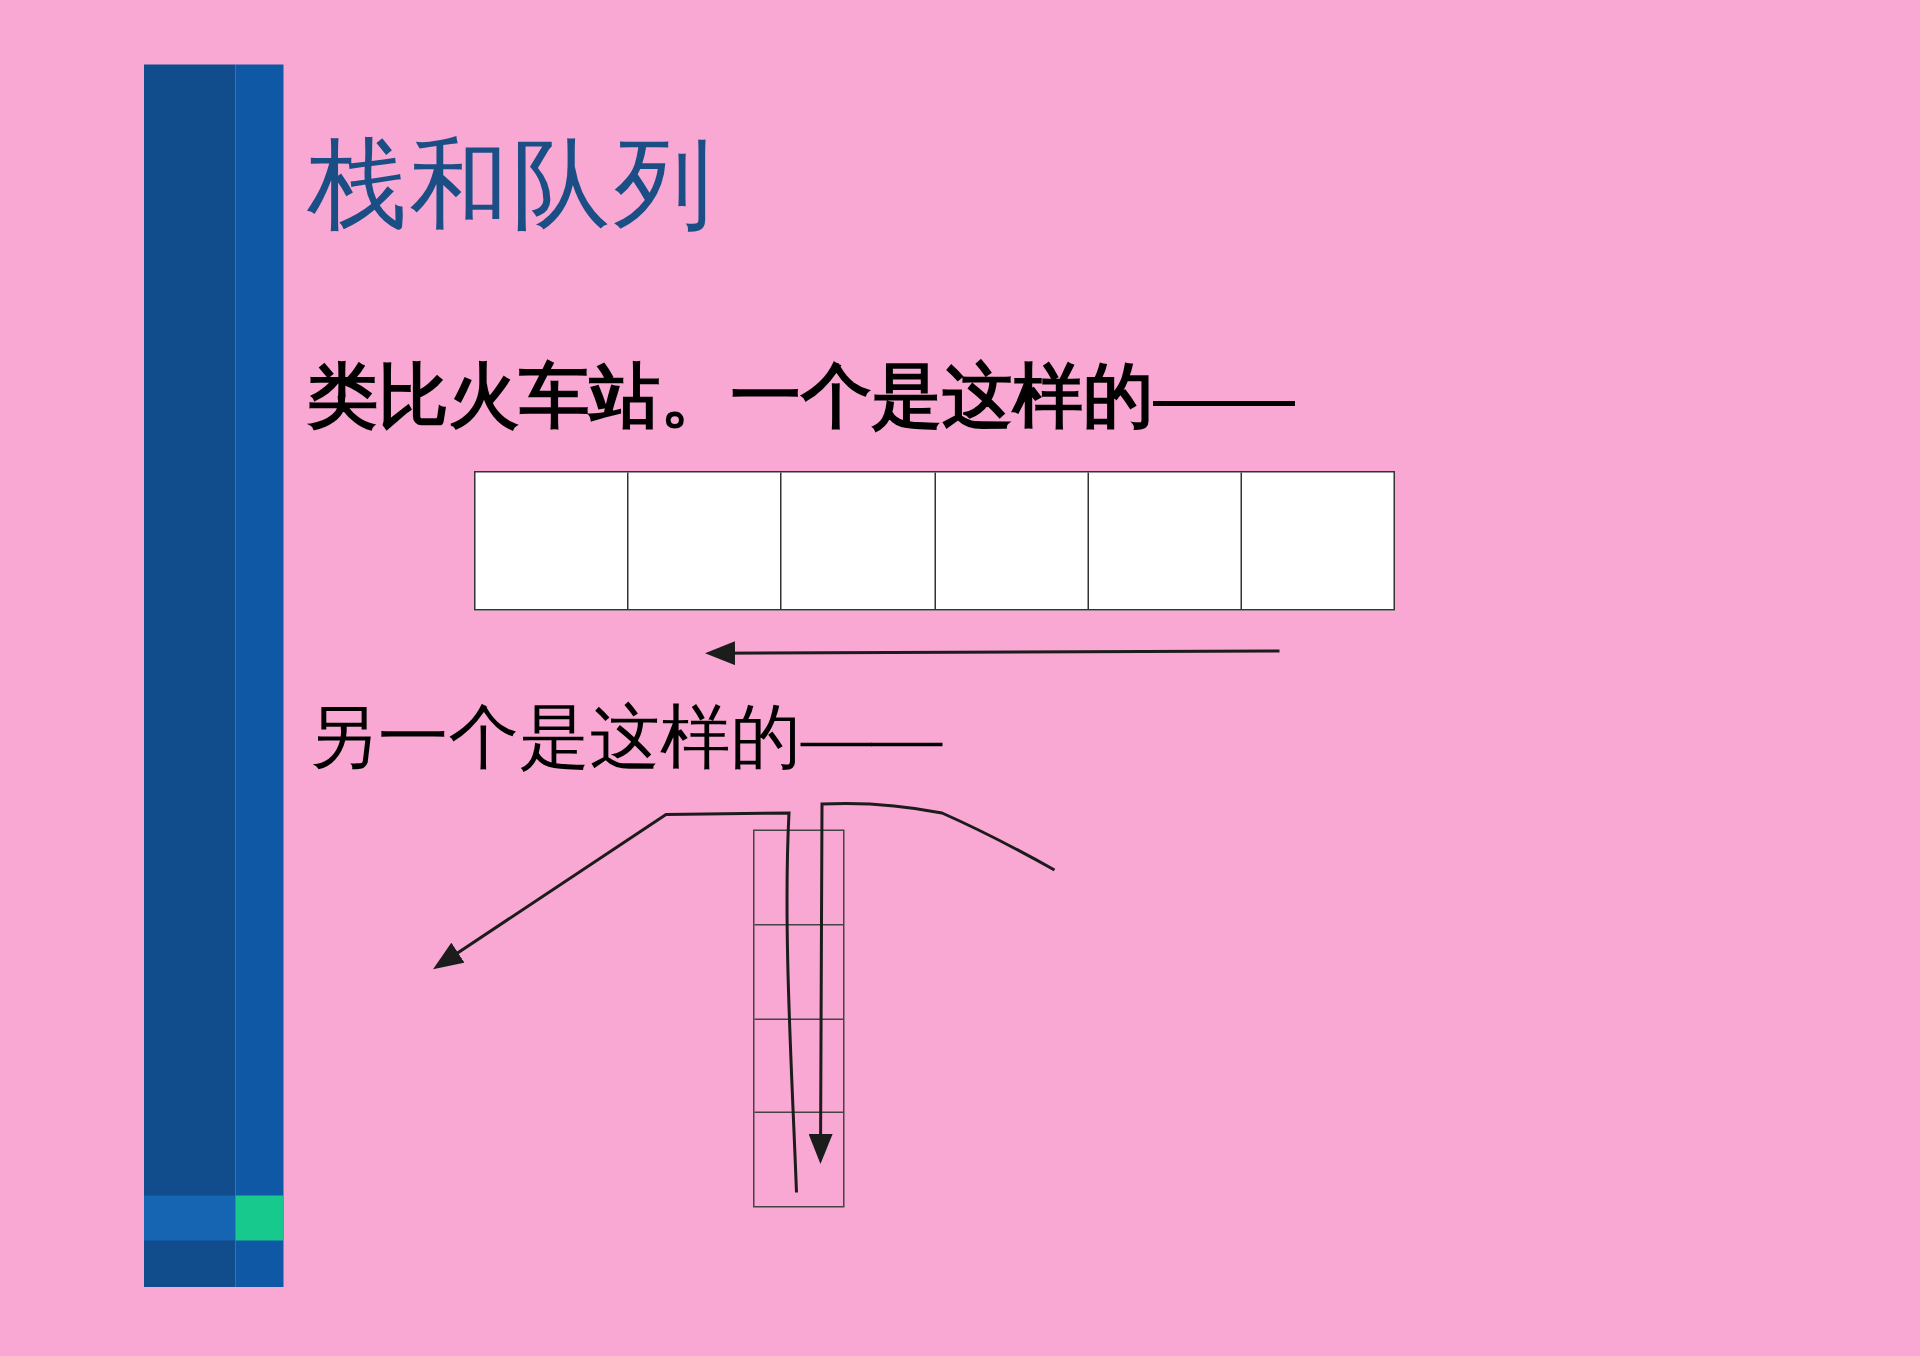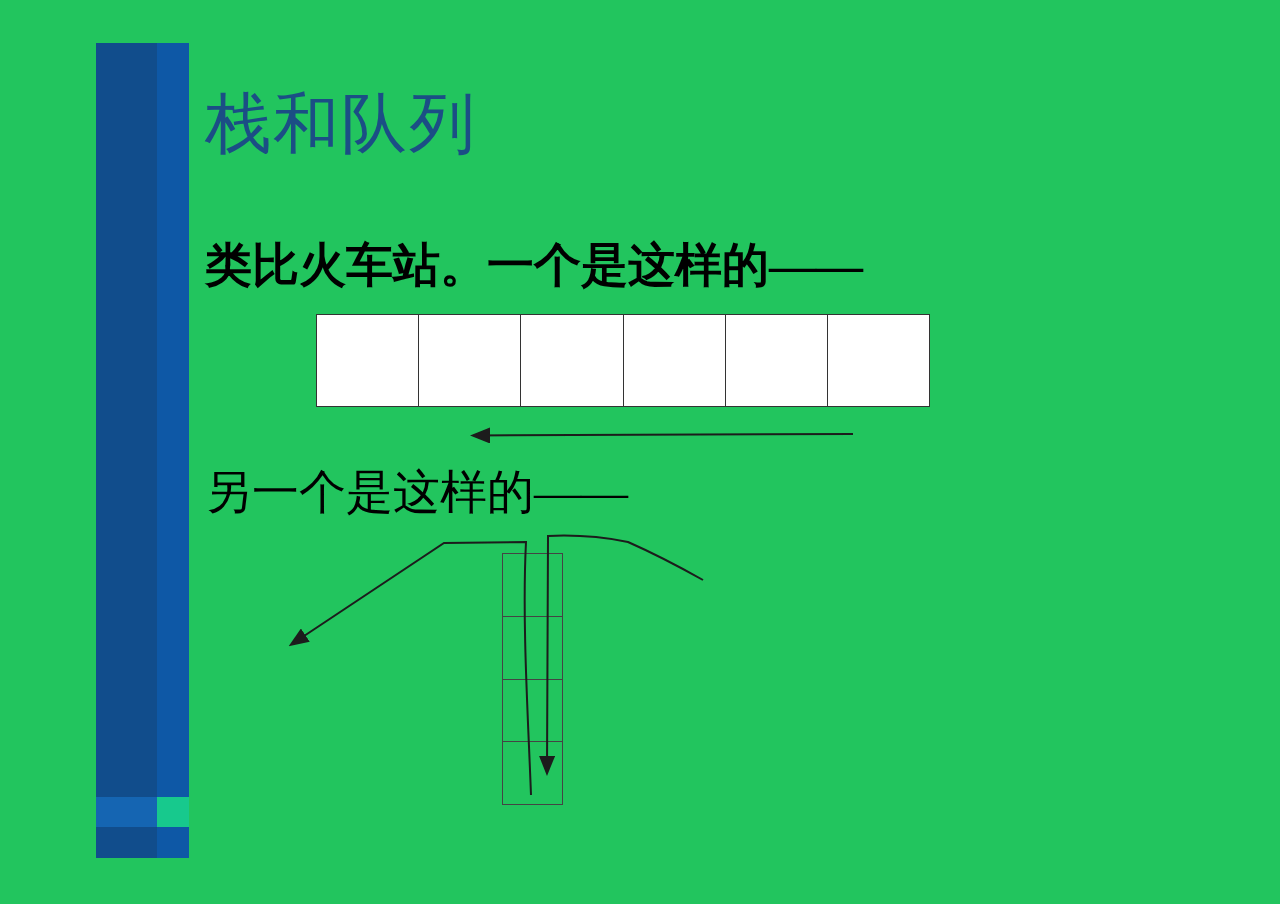--- a/index.html
+++ b/index.html
@@ -1,19 +1,19 @@
 <!DOCTYPE html>
 <html lang="zh"><head>
 <meta charset="utf-8">
 <style>
   html,body{margin:0;padding:0;background:#fff;}
   .slide{
     position:relative;
     width:1280px;height:904px;
-    background:#22c55e;
+    background:#f9a8d4;
     overflow:hidden;
     font-family:"Liberation Serif","DejaVu Serif",serif;
   }
   
   .bar-dark{position:absolute;left:96px;top:43px;width:61px;height:815px;background:#114D8C;}
   .bar-light{position:absolute;left:157px;top:43px;width:32px;height:815px;background:#0E58A6;}
   .bar-band{position:absolute;left:96px;top:797px;width:61px;height:30px;background:#1565B2;}
   .bar-green{position:absolute;left:157px;top:797px;width:32px;height:30px;background:#17C98D;}
 
   .title{

